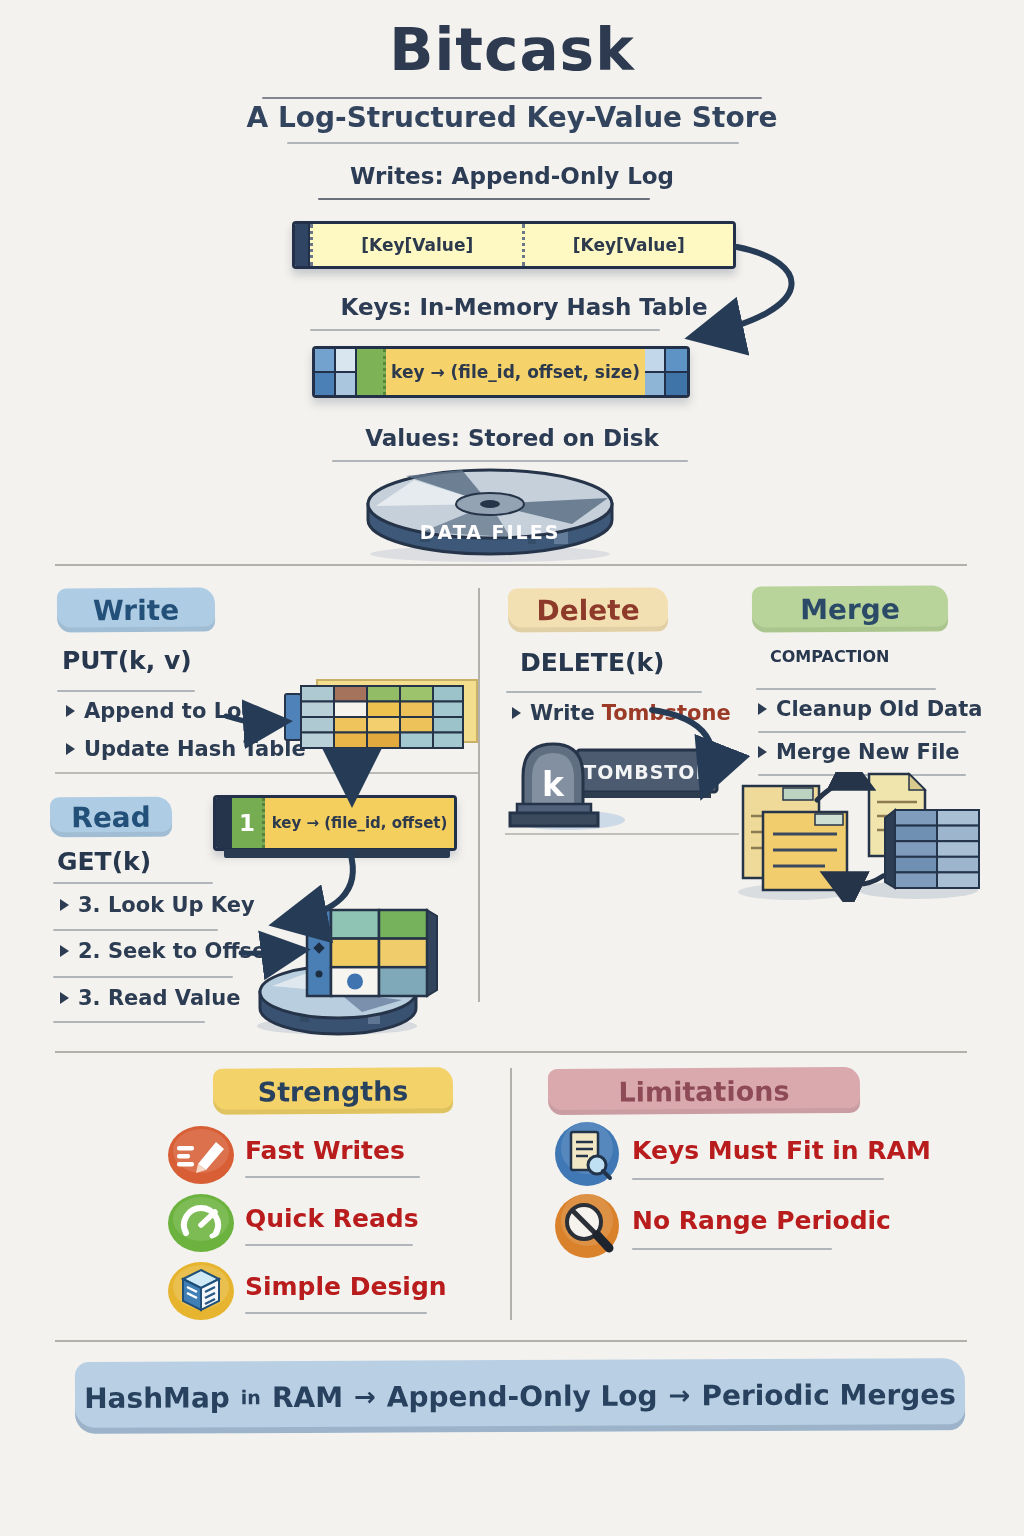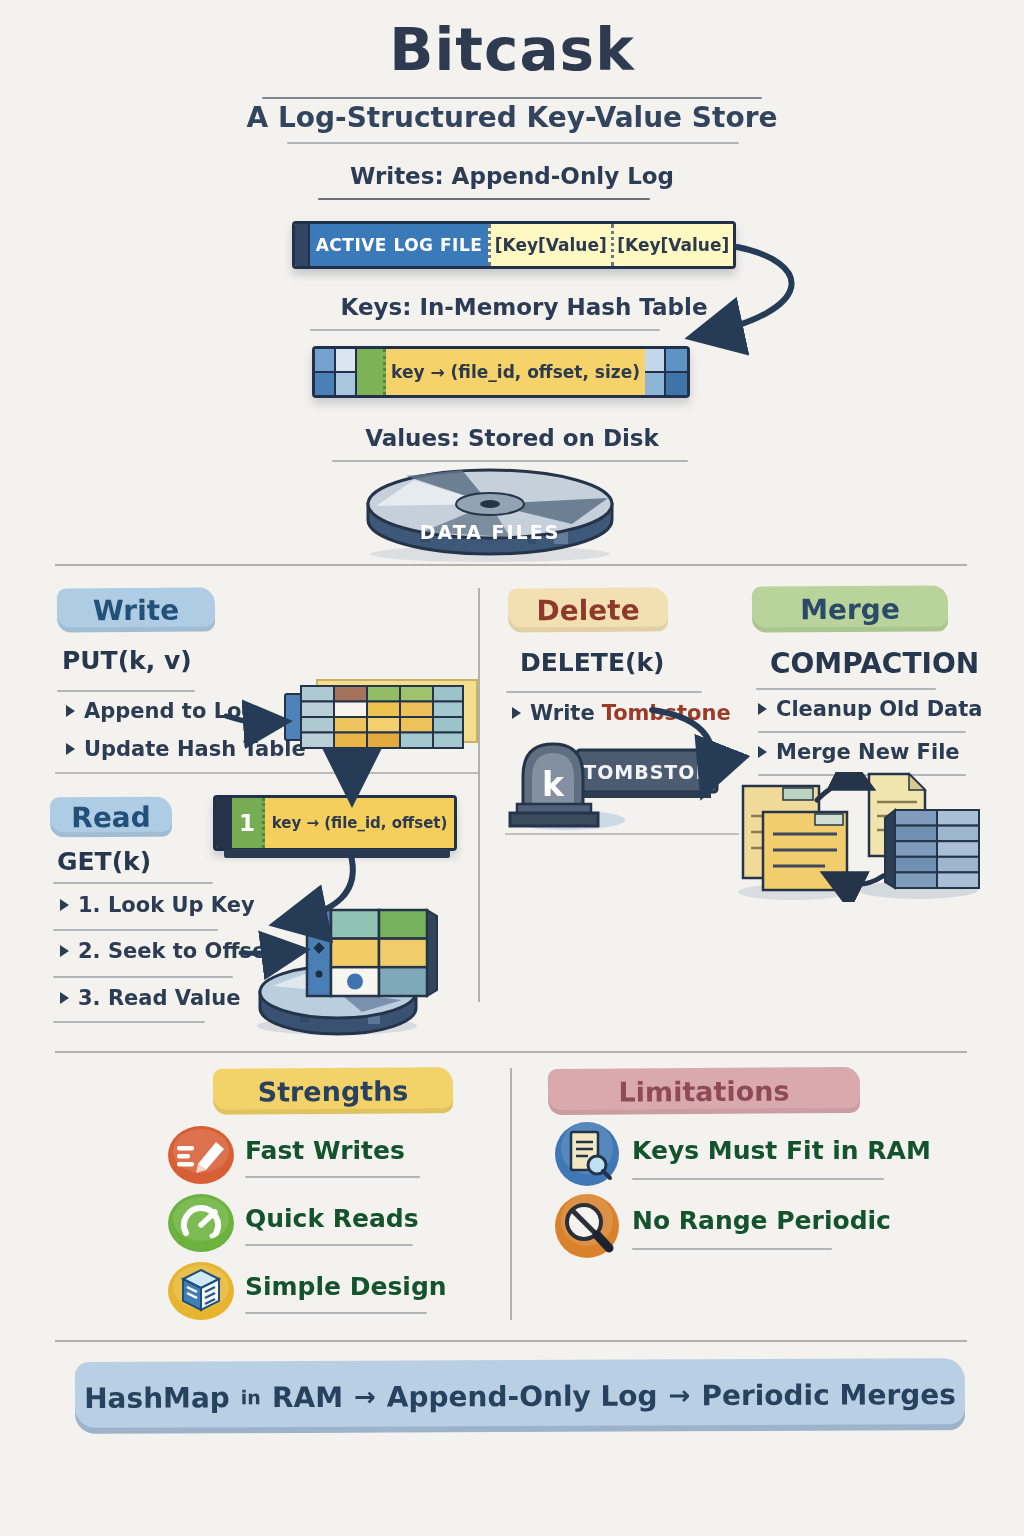--- a/index.html
+++ b/index.html
@@ -53,21 +53,21 @@
             border-radius:4px;box-shadow:0 6px 8px rgba(80,95,120,.25);}
   .read-bar::after{content:"";position:absolute;left:8px;right:4px;bottom:-10px;height:9px;
                    background:#2a3a50;border-radius:2px;}
   .read-cap{width:16px;background:#25344a;border-radius:1px 0 0 1px;}
   .read-slot{width:30px;background:#76ad53;color:#fff;font-size:23px;font-weight:bold;
              display:flex;align-items:center;justify-content:center;border-right:3px dotted #597f41;}
   .read-label{flex:1;background:#f5cf5e;display:flex;align-items:center;justify-content:center;
               font-size:15px;font-weight:bold;color:#2d3a4e;}
 
   
-  .it-label{font-size:25px;font-weight:bold;color:#14532d;}
+  .it-label{font-size:25px;font-weight:bold;color:#b91c1c;}
 
   
   .banner{left:75px;top:1360px;width:890px;height:72px;background:#b9cfe3;
           border-radius:14px 22px 16px 20px;display:flex;align-items:center;justify-content:center;
           gap:11px;box-shadow:inset 0 -6px 0 rgba(90,115,145,.30);transform:rotate(-.25deg);}
   .banner span{font-size:28px;font-weight:bold;color:#27415e;}
   .banner .small{font-size:19px;}
   .banner .arr{font-size:26px;}
   svg{display:block;}
 </style>
@@ -79,21 +79,20 @@
   <div class="abs ctr page-title">Bitcask</div>
   <div class="uline" style="left:262px;top:97px;width:500px;background:#5a6270;"></div>
   <div class="abs ctr subtitle">A Log-Structured Key-Value Store</div>
   <div class="uline" style="left:287px;top:142px;width:452px;"></div>
 
   <div class="abs ctr sec-head" style="top:163px;">Writes: Append-Only Log</div>
   <div class="uline" style="left:318px;top:198px;width:332px;background:#3c4656;"></div>
 
   <div class="abs log-bar">
     <div class="log-cap"></div>
-    <div class="log-blue">ACTIVE LOG FILE</div>
     <div class="log-seg">[Key[Value]</div>
     <div class="log-seg">[Key[Value]</div>
   </div>
 
   <div class="abs ctr sec-head" style="top:294px;padding-left:24px;">Keys: In-Memory Hash Table</div>
   <div class="uline" style="left:310px;top:329px;width:350px;"></div>
 
   <div class="abs hash-bar">
     <div class="cellcol">
         <div style="background:#74a2cf;"></div>
@@ -179,21 +178,21 @@
 
   <div class="abs read-bar">
     <div class="read-cap"></div>
     <div class="read-slot">1</div>
     <div class="read-label">key → (file_id, offset)</div>
   </div>
 
   <div class="abs op" style="left:57px;top:847px;">GET(k)</div>
   <div class="uline" style="left:53px;top:882px;width:160px;"></div>
   <div class="abs bullet" style="left:60px;top:893px;">
-      <span>1. Look Up Key</span>
+      <span>3. Look Up Key</span>
     </div>
   <div class="uline" style="left:53px;top:929px;width:165px;"></div>
   <div class="abs bullet" style="left:60px;top:939px;">
       <span>2. Seek to Offset</span>
     </div>
   <div class="uline" style="left:53px;top:976px;width:180px;"></div>
   <div class="abs bullet" style="left:60px;top:986px;">
       <span>3. Read Value</span>
     </div>
   <div class="uline" style="left:53px;top:1021px;width:152px;"></div>
@@ -243,21 +242,21 @@
     <path d="M 18 80 L 18 40 Q 18 8 48 8 Q 78 8 78 40 L 78 80 Z" fill="#5f6e80" stroke="#26344a" stroke-width="3"></path>
     <path d="M 27 80 L 27 42 Q 27 17 48 17 Q 69 17 69 42 L 69 80 Z" fill="#8a97a7" opacity=".85"></path>
     <rect x="12" y="68" width="74" height="11" fill="#51607a" stroke="#26344a" stroke-width="2.5"></rect>
     <rect x="5" y="77" width="88" height="13" fill="#3c4a5e" stroke="#26344a" stroke-width="3"></rect>
     <text x="48" y="60" text-anchor="middle" fill="#ffffff" font-size="33" font-weight="bold" font-family="DejaVu Sans, sans-serif">k</text>
   </svg>
 
   <div class="div-h" style="left:505px;top:833px;width:234px;background:#c2c0bb;"></div>
 
   <div class="abs hl" style="left:752px;top:586px;width:196px;height:46px;background:#b9d49a;font-size:28px;color:#2b4a68;">Merge</div>
-  <div class="abs op" style="left:770px;top:647px;font-size:28px;">COMPACTION</div>
+  <div class="abs op" style="left:770px;top:647px;font-size:16px;">COMPACTION</div>
   <div class="uline" style="left:756px;top:688px;width:180px;"></div>
   <div class="abs bullet" style="left:758px;top:697px;">
       <span>Cleanup Old Data</span>
     </div>
   <div class="uline" style="left:758px;top:731px;width:208px;"></div>
   <div class="abs bullet" style="left:758px;top:740px;">
       <span>Merge New File</span>
     </div>
   <div class="uline" style="left:758px;top:774px;width:208px;"></div>
 

